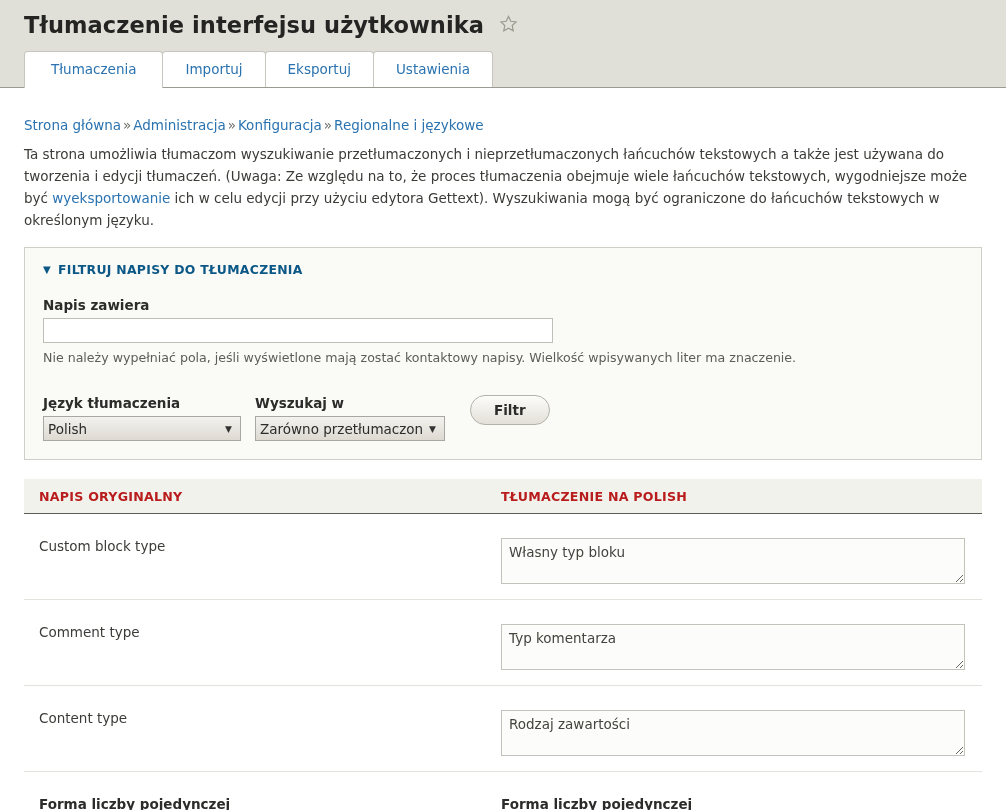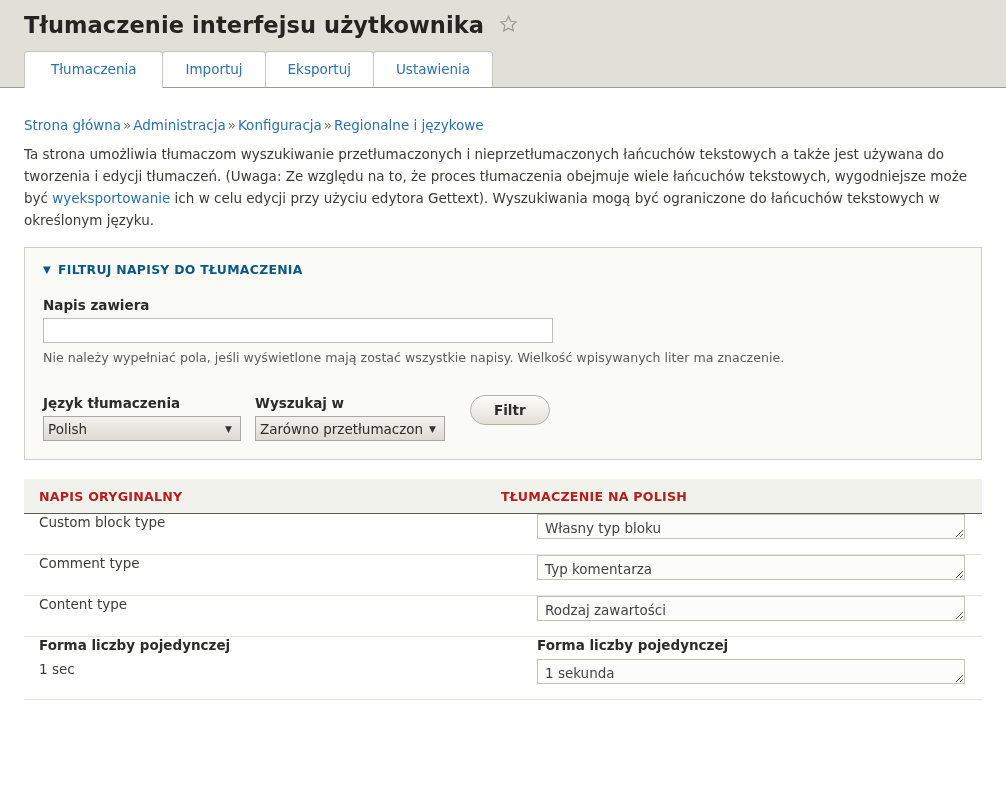--- a/index.html
+++ b/index.html
@@ -181,33 +181,32 @@
   .th {
     font-size: 12.6px;
     font-weight: bold;
     text-transform: uppercase;
     color: #b91c1c;
     letter-spacing: 0.25px;
   }
   .t-row {
     display: flex;
     border-bottom: 1px solid #e3e3dd;
-    padding: 0 0 15px 0;
-    gap: 36px;
+    padding: 24px 0 15px 0;
   }
   .t-row .c1 {
     width: 477px;
     padding-left: 15px;
     font-size: 13.5px;
     color: #3b3b38;
   }
   .t-row .c2 { flex: 1; padding-right: 17px; }
   textarea.ta {
     width: 100%;
-    height: 25px;
+    height: 46px;
     border: 1px solid #c3c3bb;
     background: #fcfcfa;
     font-family: inherit;
     font-size: 13.5px;
     color: #44443f;
     padding: 5px 7px;
     resize: vertical;
     line-height: 1.2;
     display: block;
     overflow: hidden;
@@ -264,21 +263,21 @@
   <p class="intro"><span>Ta strona umożliwia tłumaczom wyszukiwanie przetłumaczonych i nieprzetłumaczonych łańcuchów tekstowych a także jest używana do tworzenia i edycji tłumaczeń. (Uwaga: Ze względu na to, że proces tłumaczenia obejmuje wiele łańcuchów tekstowych, wygodniejsze może być </span><a href="#">wyeksportowanie</a><span> ich w celu edycji przy użyciu edytora Gettext). Wyszukiwania mogą być ograniczone do łańcuchów tekstowych w określonym języku.</span></p>
 
   <div class="filter-box">
     <div class="filter-legend">
       <span class="tri">▼</span>
       <span>FILTRUJ NAPISY DO TŁUMACZENIA</span>
     </div>
 
     <div class="field-label">Napis zawiera</div>
     <input class="text-input" type="text" placeholder="" style="">
-    <div class="field-help">Nie należy wypełniać pola, jeśli wyświetlone mają zostać wszystkie napisy. Wielkość wpisywanych liter ma znaczenie.</div>
+    <div class="field-help">Nie należy wypełniać pola, jeśli wyświetlone mają zostać kontaktowy napisy. Wielkość wpisywanych liter ma znaczenie.</div>
 
     <div class="filter-row">
       <div class="filter-col">
         <div class="field-label">Język tłumaczenia</div>
         <span class="sel-wrap">
           <select class="sel sel-lang">
             <option>Polish</option>
           </select>
           <span class="sel-arrow">▼</span>
         </span>

